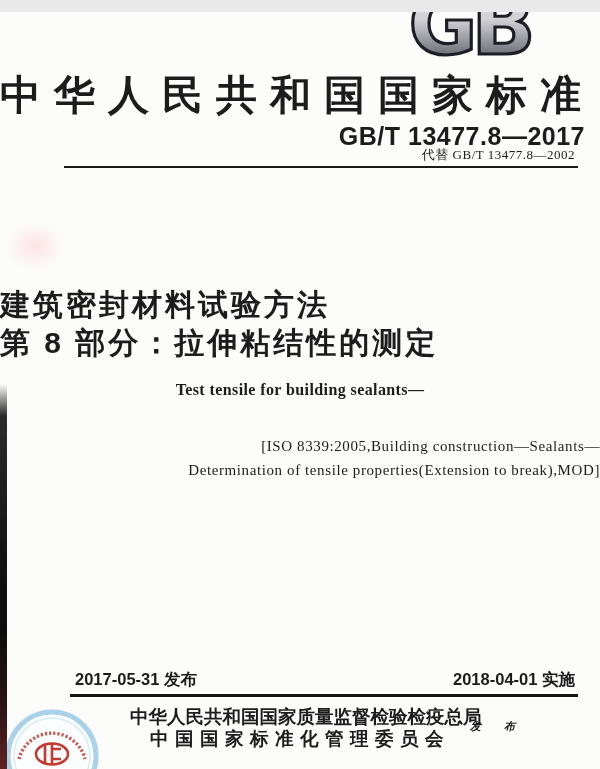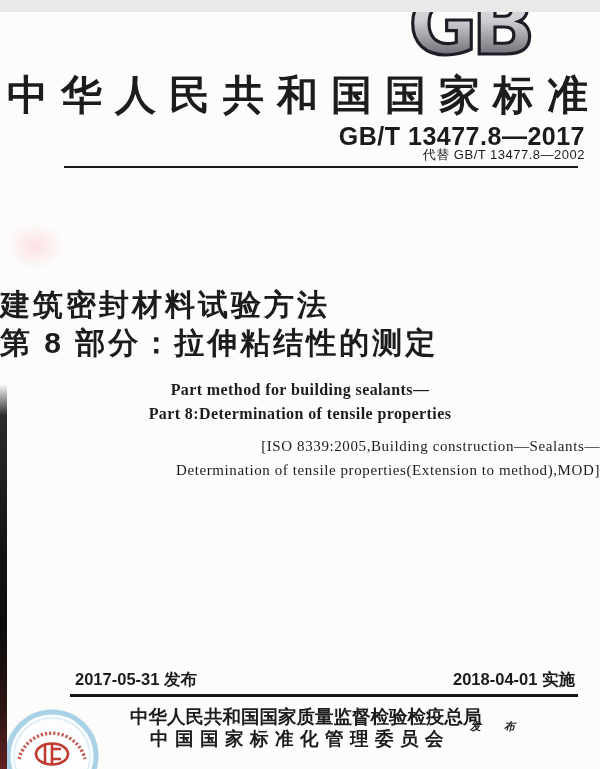--- a/index.html
+++ b/index.html
@@ -8,37 +8,37 @@
     width:600px;height:769px;
     margin:12px auto;
     background:#fcfcfb;
     overflow:hidden;
     font-family:"Liberation Sans","DejaVu Sans",sans-serif;
     color:var(--ink,#1c1c1c);
   }
   
   .gb-logo{position:absolute;top:-21px;right:62px;width:138px;height:68px;}
   .header-title{
-    position:absolute;top:56px;left:7px;right:0;
+    position:absolute;top:56px;left:0;right:0;
     text-align:left;
     font-family:"Liberation Serif","DejaVu Serif",serif;
     font-weight:bold;
     font-size:41px;
     letter-spacing:13px;
     white-space:nowrap;
   }
   .std-number{
     position:absolute;top:110px;right:15px;
     font-weight:bold;font-size:25px;letter-spacing:.5px;
     text-align:right;
   }
   .replaces{
-    position:absolute;top:134px;right:15px;
+    position:absolute;top:134px;right:25px;
     font-size:13px;letter-spacing:.5px;
-    font-family:Liberation Sans, sans-serif;
+    font-family:Liberation Serif, serif;
   }
   .rule-top{
     position:absolute;top:154px;left:64px;right:22px;height:2px;
     background:#1a1a1a;
   }
   
   .cn-title{
     position:absolute;top:274px;left:0;right:0;
     text-align:left;font-weight:bold;font-size:30px;
     line-height:38px;letter-spacing:3px;
@@ -112,27 +112,26 @@
   <div class="rule-top"></div>
 
   <div class="pink-smudge"></div>
 
   <div class="cn-title">
     <div>建筑密封材料试验方法</div>
     <div>第 8 部分：拉伸粘结性的测定</div>
   </div>
 
   <div class="en-title">
-    <div>Part method for building sealants—</div>
-    <div>Part 8:Determination of tensile properties</div>
+    <div>Test tensile for building sealants—</div>
   </div>
 
   <div class="iso-ref">
     <div>[ISO 8339:2005,Building construction—Sealants—</div>
-    <div>Determination of tensile properties(Extension to method),MOD]</div>
+    <div>Determination of tensile properties(Extension to break),MOD]</div>
   </div>
 
   <div class="dates-row">
     <div>
       <span>2017-05-31</span>
       <span>发布</span>
     </div>
     <div>
       <span>2018-04-01</span>
       <span>实施</span>

